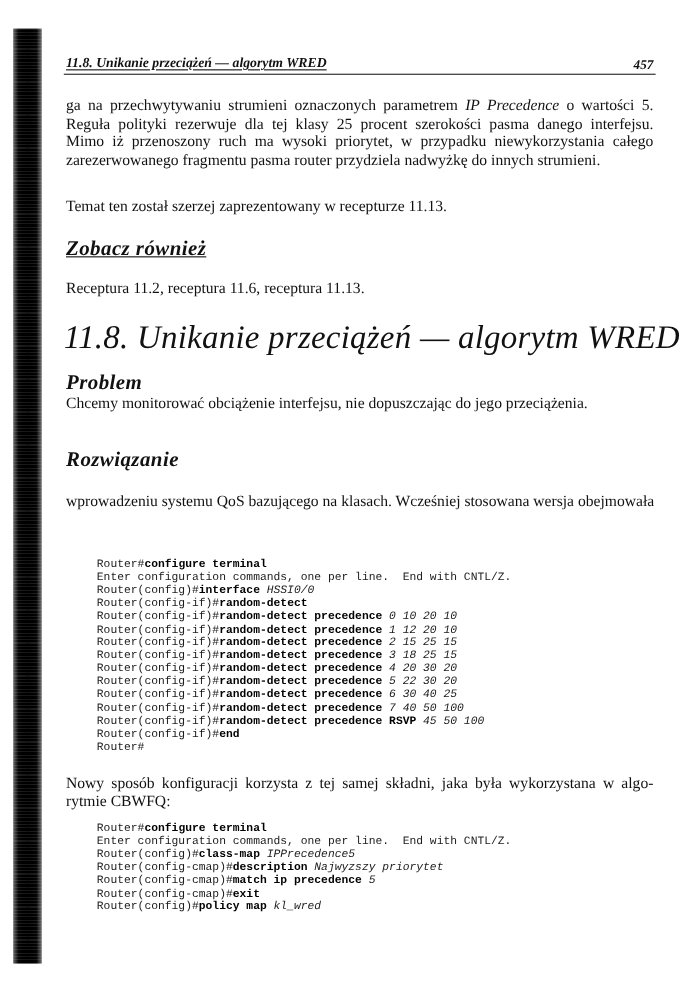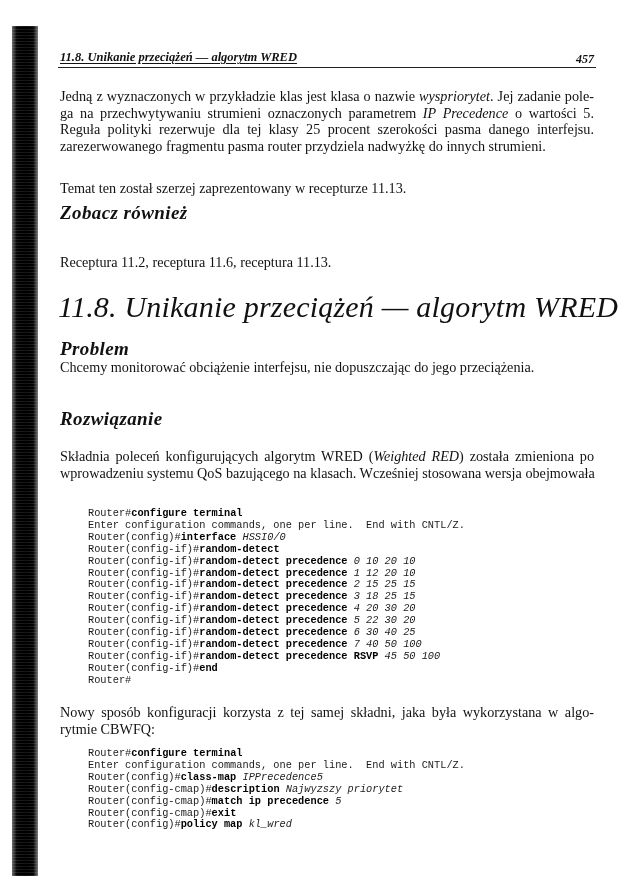--- a/index.html
+++ b/index.html
@@ -118,48 +118,47 @@
 <div class="binding"></div>
 
 <div class="page">
 
   <div class="running-header">
     <span class="running-title">11.8. Unikanie przeciążeń — algorytm WRED</span>
     <span class="page-number">457</span>
   </div>
 
   <p class="para" style="top:88px;">
-    <span class="line"><span>Jedną z wyznaczonych w przykładzie klas jest klasa o nazwie </span><em>wyspriorytet</em><span>. Jej zadanie pole-</span></span>
     <span class="line"><span>ga na przechwytywaniu strumieni oznaczonych parametrem </span><em>IP Precedence</em><span> o wartości 5.</span></span>
     <span class="line"><span>Reguła polityki rezerwuje dla tej klasy 25 procent szerokości pasma danego interfejsu.</span></span>
+    <span class="line"><span>Mimo iż przenoszony ruch ma wysoki priorytet, w przypadku niewykorzystania całego</span></span>
     <span class="line last"><span>zarezerwowanego fragmentu pasma router przydziela nadwyżkę do innych strumieni.</span></span>
   </p>
 
   <p class="para" style="top:180px;">
     <span class="line last">Temat ten został szerzej zaprezentowany w recepturze 11.13.</span>
   </p>
 
-  <h3 class="h3" style="top:202px;">Zobacz również</h3>
+  <h3 class="h3" style="top:216px;text-decoration:underline;">Zobacz również</h3>
 
   <p class="para" style="top:254px;">
     <span class="line last">Receptura 11.2, receptura 11.6, receptura 11.13.</span>
   </p>
 
   <h2 class="h2">11.8. Unikanie przeciążeń — algorytm WRED</h2>
 
   <h3 class="h3" style="top:338px;">Problem</h3>
 
   <p class="para" style="top:359px;">
     <span class="line last">Chcemy monitorować obciążenie interfejsu, nie dopuszczając do jego przeciążenia.</span>
   </p>
 
   <h3 class="h3" style="top:408px;text-align:right;">Rozwiązanie</h3>
 
   <p class="para" style="top:448px;">
-    <span class="line"><span>Składnia poleceń konfigurujących algorytm WRED (</span><em>Weighted RED</em><span>) została zmieniona po</span></span>
     <span class="line"><span>wprowadzeniu systemu QoS bazującego na klasach. Wcześniej stosowana wersja obejmowała</span></span>
   </p>
 
   <pre class="code" style="top:508px;"><span class="cl"><span>Router#</span><b>configure terminal</b><i></i></span><span class="cl"><span>Enter configuration commands, one per line.  End with CNTL/Z.</span><b></b><i></i></span><span class="cl"><span>Router(config)#</span><b>interface </b><i>HSSI0/0</i></span><span class="cl"><span>Router(config-if)#</span><b>random-detect</b><i></i></span><span class="cl"><span>Router(config-if)#</span><b>random-detect precedence </b><i>0 10 20 10</i></span><span class="cl"><span>Router(config-if)#</span><b>random-detect precedence </b><i>1 12 20 10</i></span><span class="cl"><span>Router(config-if)#</span><b>random-detect precedence </b><i>2 15 25 15</i></span><span class="cl"><span>Router(config-if)#</span><b>random-detect precedence </b><i>3 18 25 15</i></span><span class="cl"><span>Router(config-if)#</span><b>random-detect precedence </b><i>4 20 30 20</i></span><span class="cl"><span>Router(config-if)#</span><b>random-detect precedence </b><i>5 22 30 20</i></span><span class="cl"><span>Router(config-if)#</span><b>random-detect precedence </b><i>6 30 40 25</i></span><span class="cl"><span>Router(config-if)#</span><b>random-detect precedence </b><i>7 40 50 100</i></span><span class="cl"><span>Router(config-if)#</span><b>random-detect precedence RSVP </b><i>45 50 100</i></span><span class="cl"><span>Router(config-if)#</span><b>end</b><i></i></span><span class="cl"><span>Router#</span><b></b><i></i></span></pre>
 
   <p class="para" style="top:704px;">
     <span class="line">Nowy sposób konfiguracji korzysta z tej samej składni, jaka była wykorzystana w algo-</span>
     <span class="line last">rytmie CBWFQ:</span>
   </p>
 

